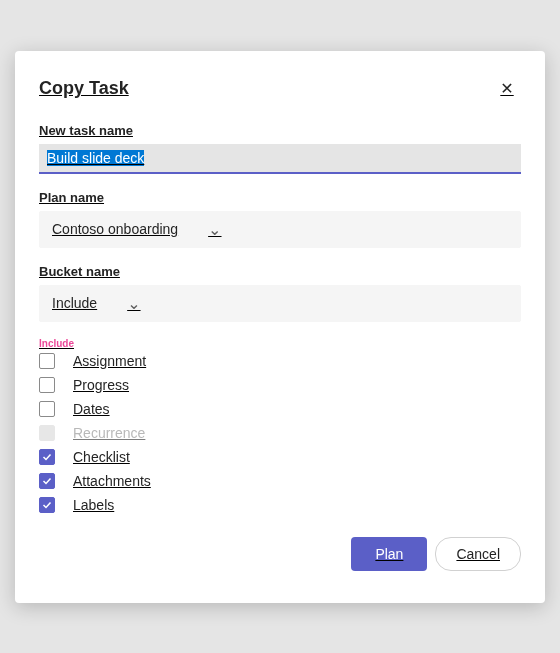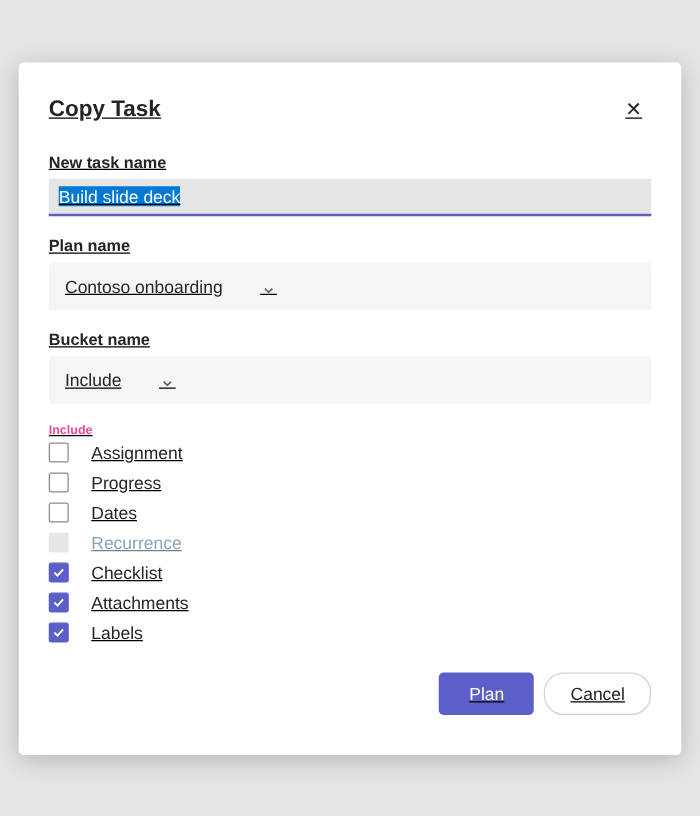--- a/index.html
+++ b/index.html
@@ -169,21 +169,21 @@
       width: 10px;
       height: 10px;
     }
 
     .checkbox-label {
       font-size: 14px;
       color: #242424;
     }
 
     .checkbox-item.disabled .checkbox-label {
-      color: #0c4a6e;
+      color: #737373;
     }
 
     .dialog-footer {
       display: flex;
       justify-content: flex-end;
       gap: 8px;
       margin-top: 24px;
     }
 
     .btn-primary {

